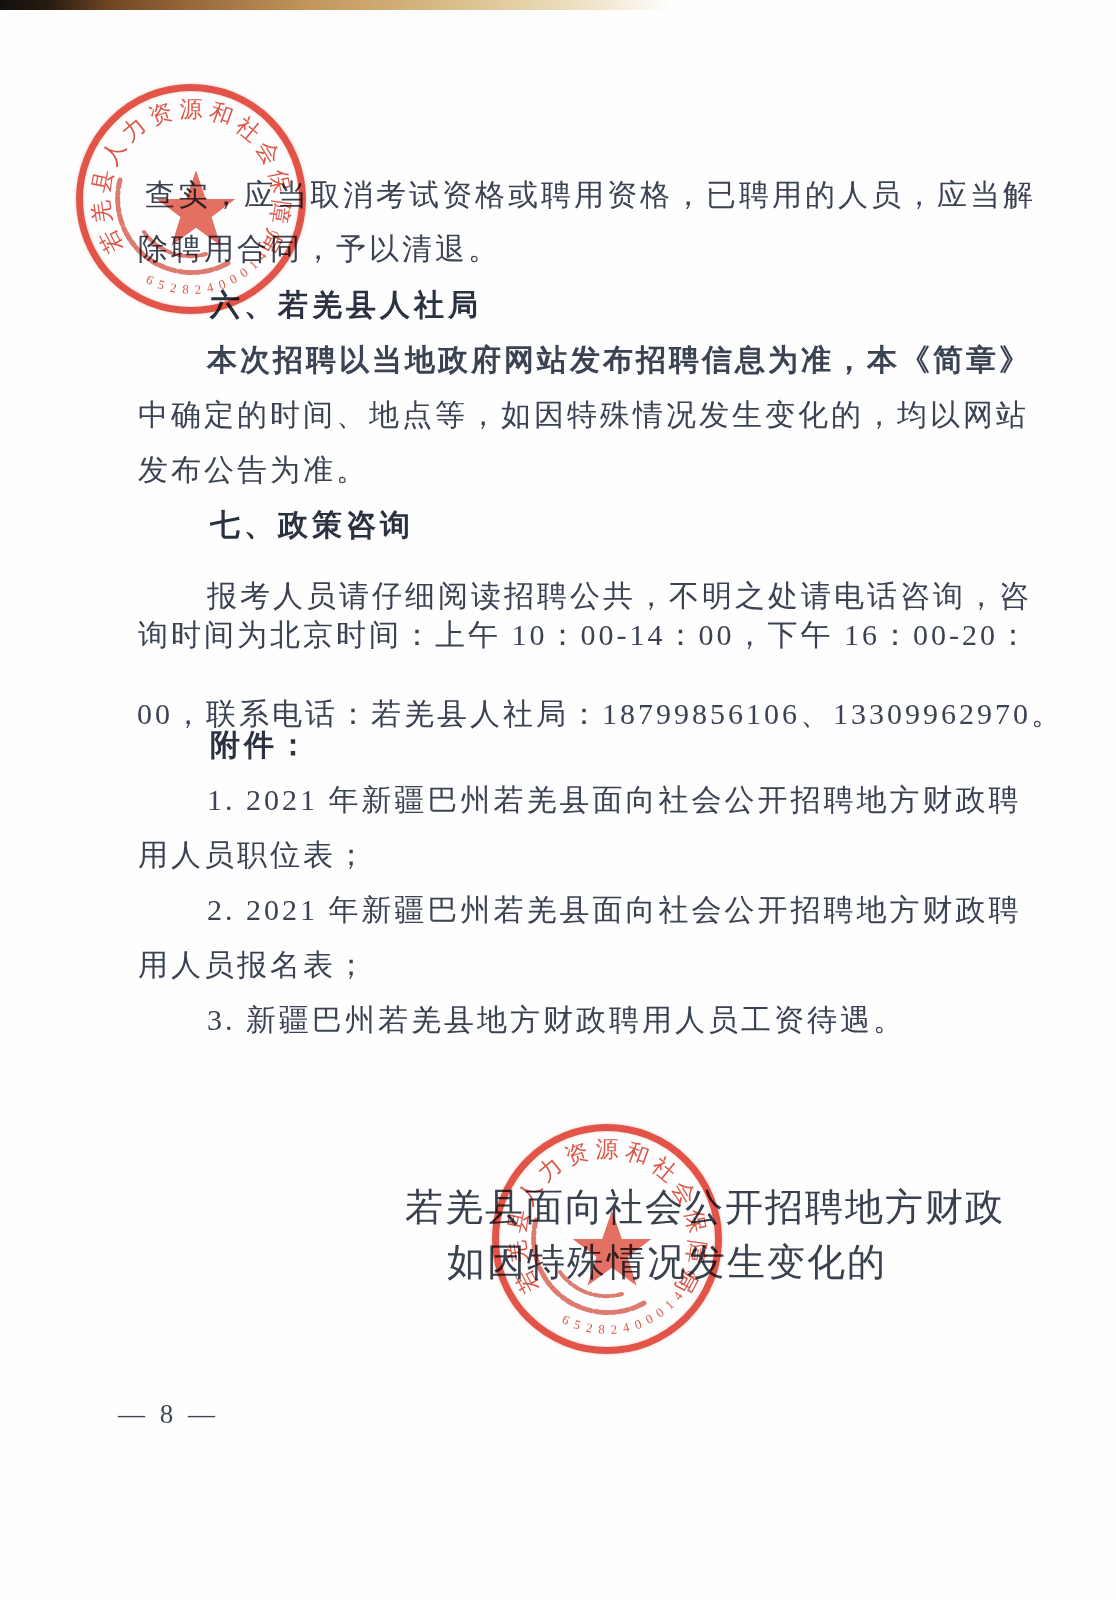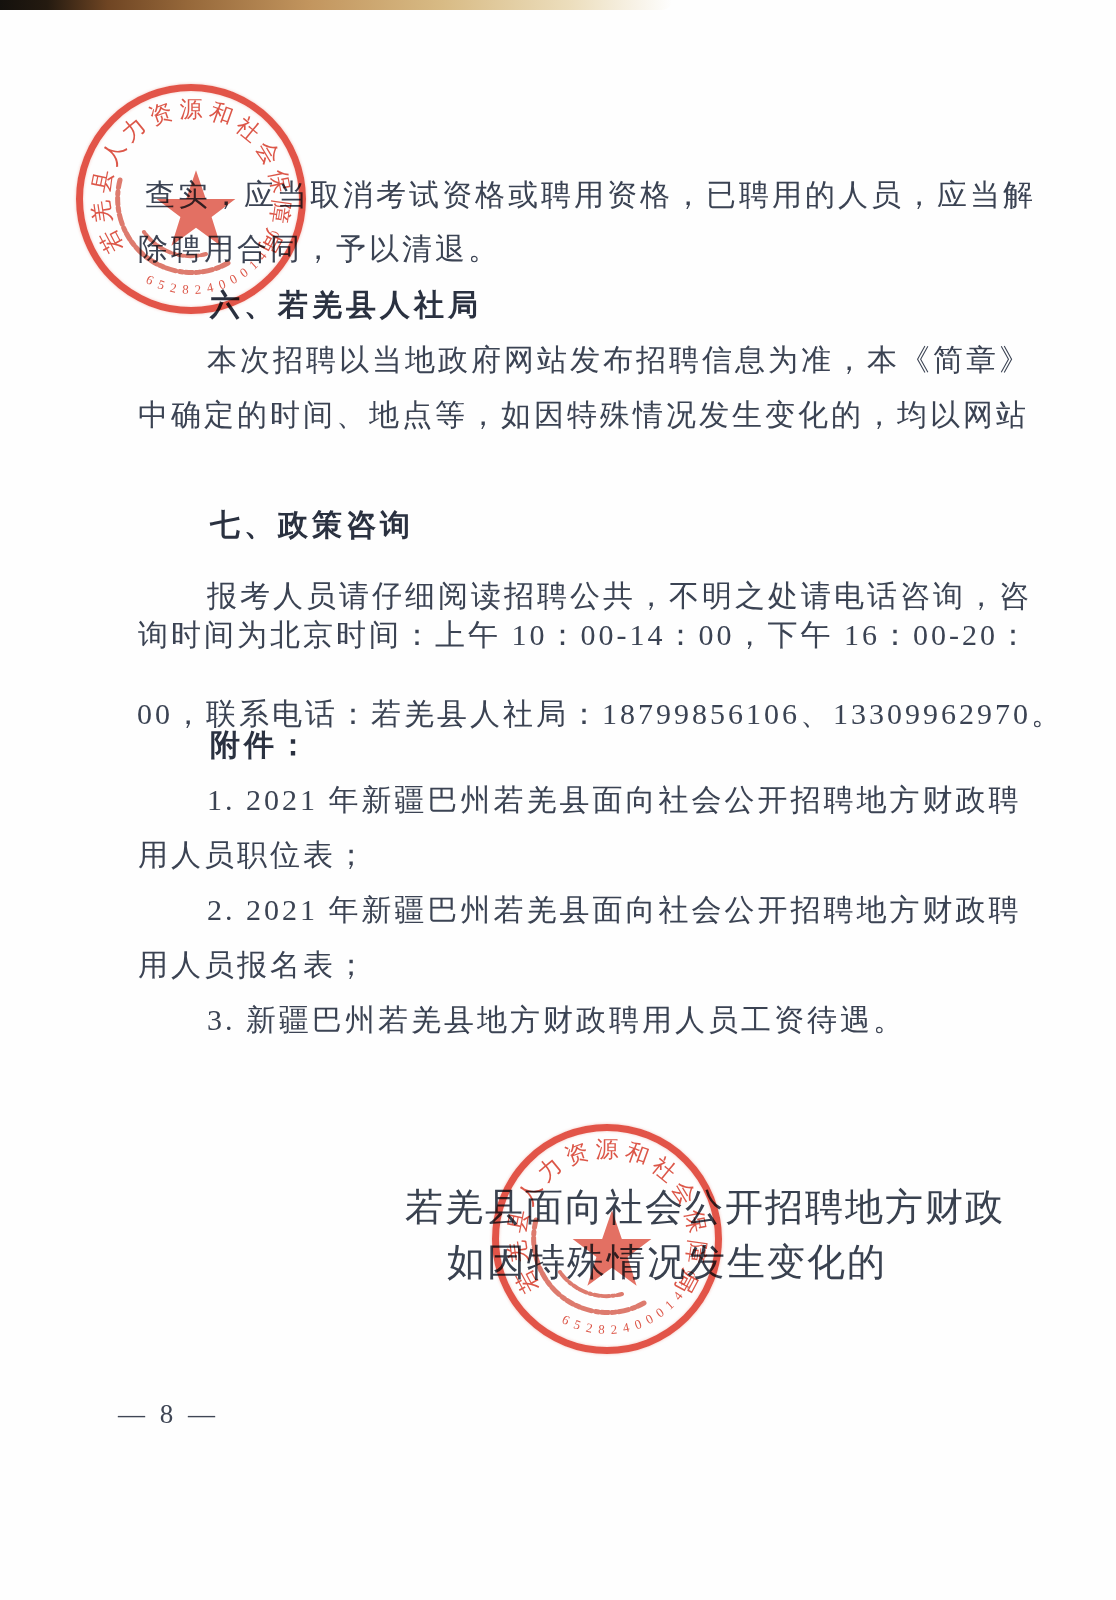--- a/index.html
+++ b/index.html
@@ -77,22 +77,23 @@
 </head>
 <body>
 
 <div id="page">
 
   <div id="scan-strip"></div>
 
   <div class="line" style="left:145px;top:178px;">查实，应当取消考试资格或聘用资格，已聘用的人员，应当解</div>
   <div class="line" style="left:138px;top:232px;">除聘用合同，予以清退。</div>
   <div class="line heading" style="left:210px;top:288px;">六、若羌县人社局</div>
-  <div class="line" style="left:207px;top:343px;">本次招聘以当地政府网站发布招聘信息为准，本《简章》</div>
+  <div class="line" style="left:207px;top:343px;font-weight:bold;">本次招聘以当地政府网站发布招聘信息为准，本《简章》</div>
   <div class="line" style="left:138px;top:398px;">中确定的时间、地点等，如因特殊情况发生变化的，均以网站</div>
+  <div class="line" style="left:138px;top:453px;">发布公告为准。</div>
   <div class="line heading" style="left:210px;top:508px;">七、政策咨询</div>
   <div class="line" style="left:207px;top:563px;margin-top:16px;">报考人员请仔细阅读招聘公共，不明之处请电话咨询，咨</div>
   <div class="line" style="left:138px;top:618px;">询时间为北京时间：上午 10：00-14：00，下午 16：00-20：</div>
   <div class="line" style="left:137px;top:673px;margin-top:24px;">00，联系电话：若羌县人社局：18799856106、13309962970。</div>
   <div class="line heading" style="left:210px;top:728px;text-align:center;">附件：</div>
   <div class="line" style="left:207px;top:783px;text-align:right;">1. 2021 年新疆巴州若羌县面向社会公开招聘地方财政聘</div>
   <div class="line" style="left:138px;top:838px;">用人员职位表；</div>
   <div class="line" style="left:207px;top:893px;">2. 2021 年新疆巴州若羌县面向社会公开招聘地方财政聘</div>
   <div class="line" style="left:138px;top:948px;">用人员报名表；</div>
   <div class="line" style="left:207px;top:1003px;">3. 新疆巴州若羌县地方财政聘用人员工资待遇。</div>

